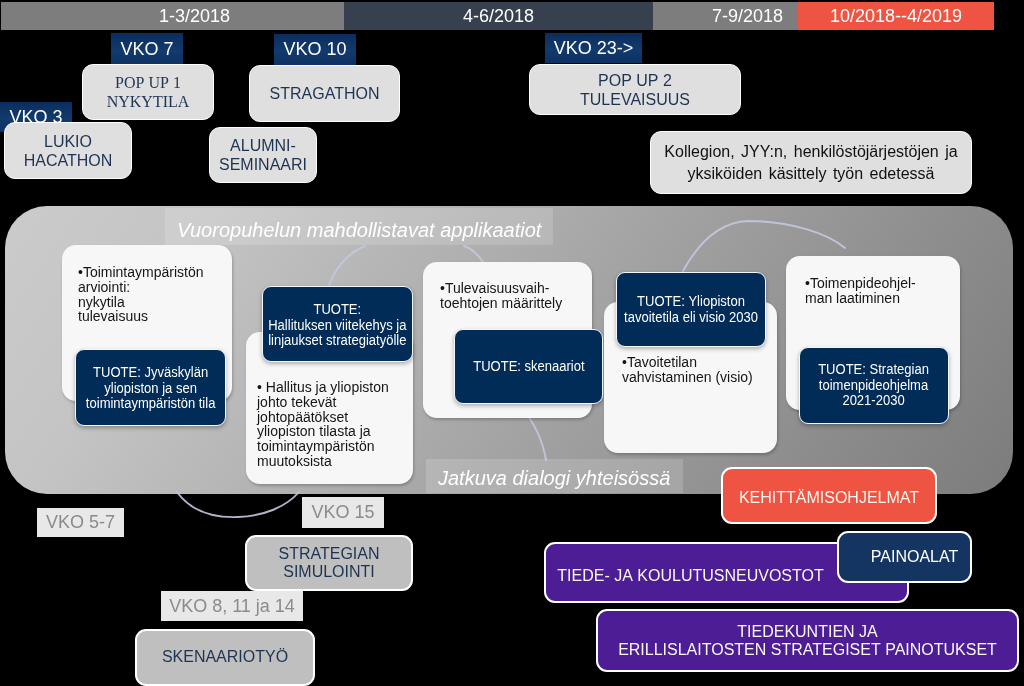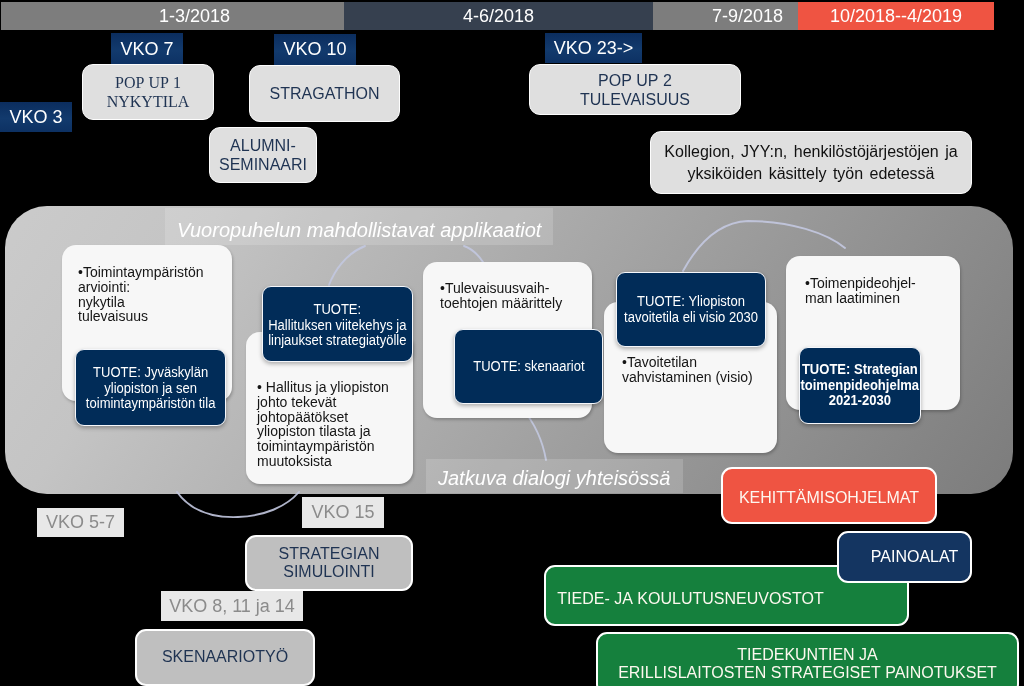--- a/index.html
+++ b/index.html
@@ -51,23 +51,23 @@
 
   
   .chip{background:#e8e8e8;color:#8b8b8b;font-size:18px;display:flex;
         align-items:center;justify-content:center;}
   .gbox{background:#bfbfbf;border:2.5px solid #fff;border-radius:11px;color:#1f3352;
         font-size:16px;display:flex;align-items:center;justify-content:center;
         text-align:center;line-height:18.5px;}
   .rbox{background:#ef5442;border:2.5px solid #fff;border-radius:11px;color:#fdf6ef;
         font-size:16px;display:flex;align-items:center;justify-content:center;
         text-align:center;line-height:18.5px;}
-  .tbox{background:#15803d;border:2.5px solid #fff;border-radius:11px;color:#fdf8ef;
-        font-size:16px;display:flex;align-items:center;justify-content:center;
-        text-align:center;line-height:18px;margin-top:23px;}
+  .tbox{background:#4c1d95;border:2.5px solid #fff;border-radius:11px;color:#fdf8ef;
+        font-size:16px;display:flex;align-items:center;justify-content:center;
+        text-align:center;line-height:18px;}
   .nbox{background:#143561;border:2.5px solid #fff;border-radius:11px;color:#fff;
         font-size:16px;display:flex;align-items:center;justify-content:center;
         text-align:center;line-height:18.5px;padding-left:20px;}
   svg.arcs{position:absolute;left:0;top:0;width:1024px;height:686px;
            pointer-events:none;}
 </style>
 </head>
 <body>
 
 <div id="stage">
@@ -80,20 +80,23 @@
   </div>
   <div class="abs tl g" style="left:653px;top:2px;width:145px;height:28px;">
     <span>7-9/2018</span>
   </div>
   <div class="abs tl r" style="left:798px;top:2px;width:196px;height:28px;">
     <span>10/2018--4/2019</span>
   </div>
 
   <div class="abs vko" style="left:0px;top:92px;width:72px;height:30px;margin-top:10px;">
     <span>VKO 3</span>
+  </div>
+  <div class="abs evt" style="left:4px;top:122px;width:128px;height:57px;">
+    <span class="nl">LUKIO<br>HACATHON</span>
   </div>
 
   <div class="abs vko" style="left:111px;top:33px;width:72px;height:32px;">
     <span>VKO 7</span>
   </div>
   <div class="abs evt" style="left:82px;top:64px;width:132px;height:56px;font-family:Liberation Serif, serif;">
     <span class="nl">POP&nbsp;UP&nbsp;1<br>NYKYTILA</span>
   </div>
 
   <div class="abs vko" style="left:274px;top:34px;width:82px;height:31px;">
@@ -166,21 +169,21 @@
     <span class="nl">TUOTE:&nbsp;Yliopiston<br>tavoitetila&nbsp;eli&nbsp;visio&nbsp;2030</span>
   </div>
   <div class="abs bul" style="left:622px;top:355px;width:165px;">
     <span class="nl">•Tavoitetilan<br>vahvistaminen&nbsp;(visio)</span>
   </div>
 
   <div class="abs card" style="left:786px;top:256px;width:174px;height:154px;"></div>
   <div class="abs bul" style="left:805px;top:276px;width:165px;">
     <span class="nl">•Toimenpideohjel-<br>man&nbsp;laatiminen</span>
   </div>
-  <div class="abs prod" style="left:799px;top:347px;width:122px;height:77px;font-weight:bold;">
+  <div class="abs prod" style="left:799px;top:347px;width:150px;height:77px;">
     <span class="nl">TUOTE:&nbsp;Strategian<br>toimenpideohjelma<br>2021-2030</span>
   </div>
 
   <div class="abs chip" style="left:37px;top:508px;width:87px;height:29px;">
     <span>VKO 5-7</span>
   </div>
 
   <div class="abs chip" style="left:302px;top:497px;width:82px;height:31px;">
     <span>VKO 15</span>
   </div>

